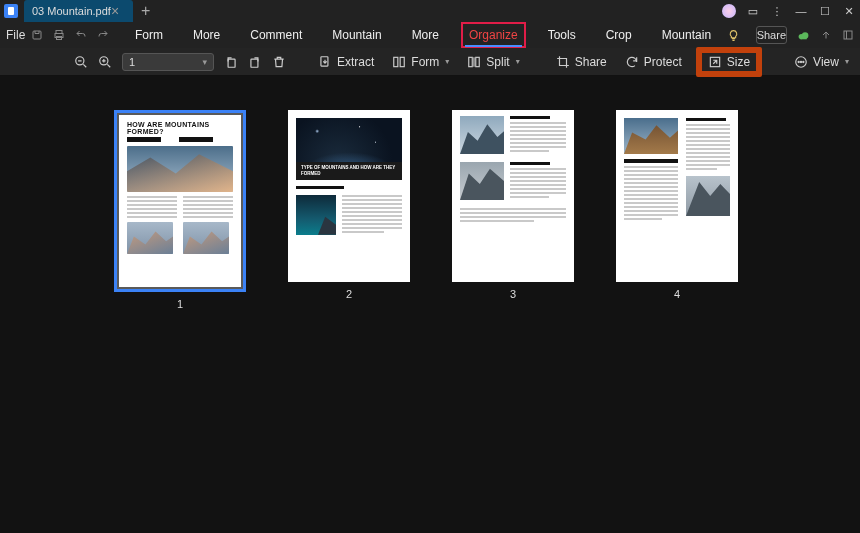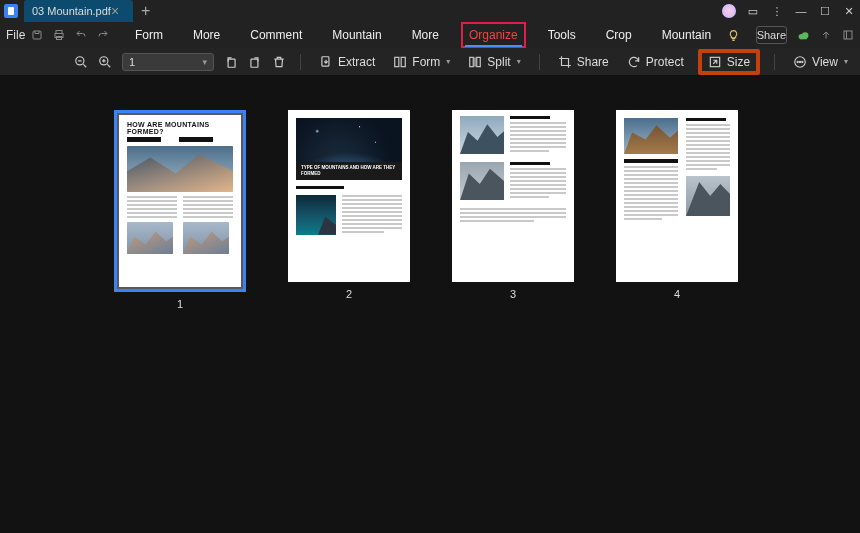--- a/index.html
+++ b/index.html
@@ -77,21 +77,21 @@
     border-radius:3px; color:#ddd; font-size:11px; padding:0 6px;
     display:flex; align-items:center; justify-content:space-between;
   }
   .page-input .caret { color:#999; font-size:9px; }
   .divider { width:1px; height:16px; background:#444; margin:0 4px; }
   .tool-btn { display:flex; align-items:center; gap:5px; cursor:pointer; padding:2px 4px; }
   .tool-ic { color:#bbb; font-size:13px; }
   .tool-caret { font-size:8px; color:#999; margin-left:1px; }
   .size-group {
     display:flex; align-items:center; gap:5px;
-    border:4px solid #c2410c; padding:2px 6px; border-radius:2px;
+    border:6px solid #c2410c; padding:2px 6px; border-radius:2px;
   }
 
   
   .content {
     display:flex; gap:42px;
     padding: 34px 0 0 114px;
     background:#121212;
   }
   .page-wrap { display:flex; flex-direction:column; align-items:center; gap:6px; }
   .page {

